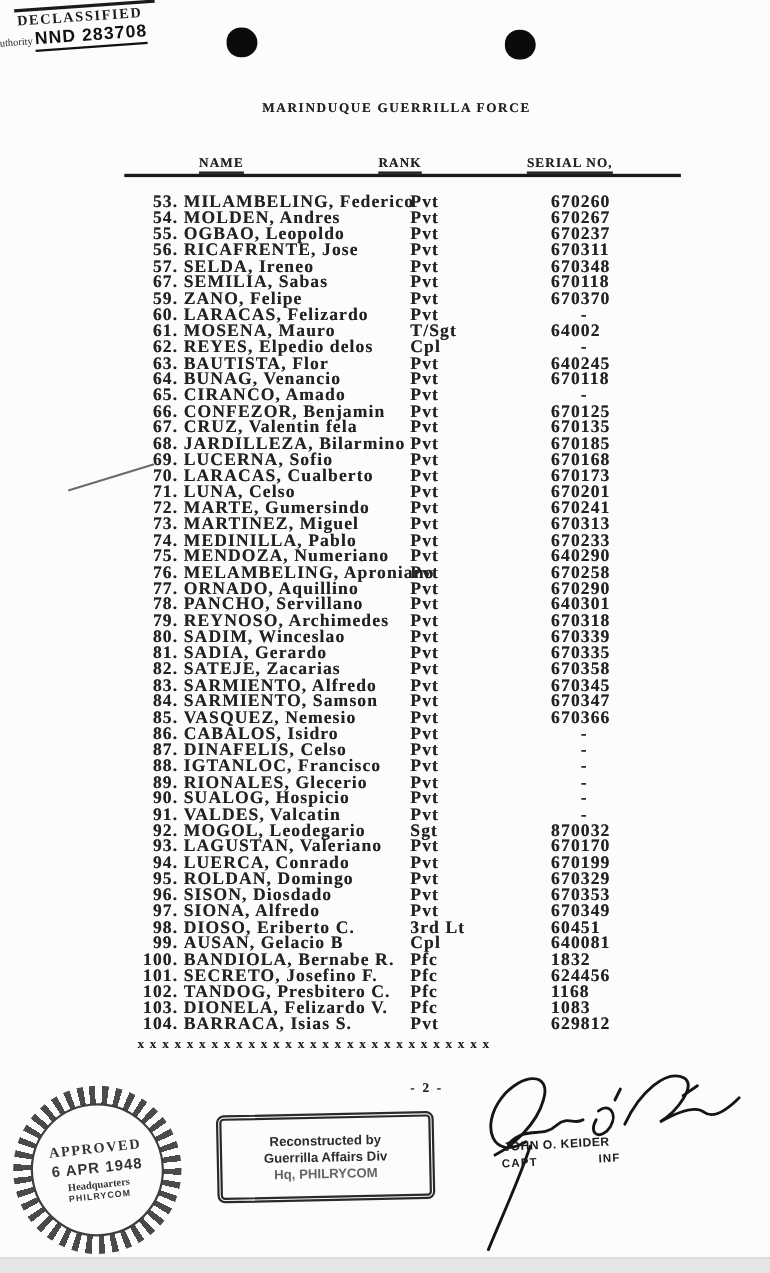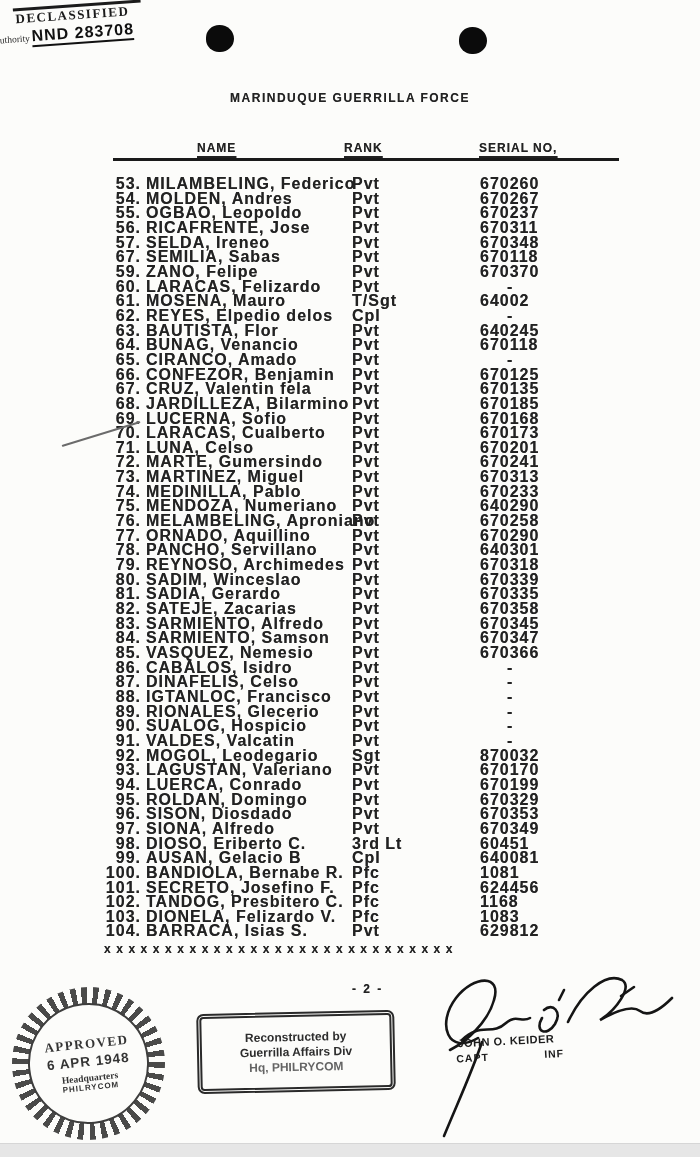--- a/index.html
+++ b/index.html
@@ -2,22 +2,22 @@
 <html><head>
 <meta charset="utf-8">
 <style>
   * { margin:0; padding:0; box-sizing:border-box; }
   body { background:#888; font-family:"Liberation Mono", monospace; }
   .page {
     position:relative; width:700px; height:1157px; margin:0 auto;
     background:#fcfcfa; overflow:hidden;
     color:#1e1e1e;
   }
-  .tw { font-family:Liberation Sans, sans-serif; font-weight:700; color:#222;
-        text-shadow:0 0 .4px rgba(20,20,20,.55); }
+  .tw { font-family:Liberation Serif, serif; font-weight:700; color:#222;
+        text-shadow:0 0 .4px rgba(20,20,20,.55);padding-left:21px; }
 
   
   .declass { position:absolute; left:-8px; top:4px; transform:rotate(-4deg); width:170px; }
   .declass .overline { height:2.5px; background:#1b1b1b; width:128px; margin-left:22px; }
   .declass .l1 { font-family:"Liberation Serif", serif; font-weight:700; font-size:13px;
                  letter-spacing:1.5px; margin-left:24px; color:#1b1b1b; }
   .declass .l2 { display:flex; align-items:baseline; margin-top:1px; }
   .declass .auth { font-family:"Liberation Serif", serif; font-size:9.5px; color:#2a2a2a; }
   .declass .nnd { font-family:"Liberation Sans", sans-serif; font-weight:700; font-size:16px;
                   letter-spacing:1px; color:#111; border-bottom:2.5px solid #111; margin-left:2px; }
@@ -27,21 +27,21 @@
   .punch.p1 { left:206px; top:25px; }
   .punch.p2 { left:459px; top:27px; }
 
   .title { position:absolute; top:91px; left:0; width:700px; text-align:center;
            font-size:12px; letter-spacing:1.5px; }
 
   
   .thead { position:absolute; left:96px; top:141px; width:530px; height:22px; font-size:12px; letter-spacing:1px; }
   .thead .rule { position:absolute; left:17px; top:17px; width:506px; height:2.5px; background:#1a1a1a; }
   .thead span { position:absolute; top:0; text-decoration:underline; text-decoration-thickness:2px; text-underline-offset:4px; }
-  .h-name { left:101px;text-align:center; } .h-rank { left:248px;text-align:center; } .h-serial { left:383px; }
+  .h-name { left:85px;text-align:center; } .h-rank { left:248px;text-align:center; } .h-serial { left:383px; }
 
   
   .rows { position:absolute; left:96px; top:175px; width:540px; }
   .row { position:relative; height:14.66px; font-size:16px; letter-spacing:1px; }
   .row span { position:absolute; top:0; white-space:nowrap; }
   .c-num { left:0; width:45px; text-align:right; }
   .c-name { left:50px; }
   .c-rank { left:256px; }
   .c-serial { left:384px; }
   .c-serial.dash { padding-left:27px; }
@@ -439,21 +439,21 @@
       <span class="c-num">99.</span>
       <span class="c-name">AUSAN, Gelacio B</span>
       <span class="c-rank">Cpl</span>
       <span class="c-serial">640081</span>
     </div>
 
     <div class="row">
       <span class="c-num">100.</span>
       <span class="c-name">BANDIOLA, Bernabe R.</span>
       <span class="c-rank">Pfc</span>
-      <span class="c-serial">1081</span>
+      <span class="c-serial">1832</span>
     </div>
 
     <div class="row">
       <span class="c-num">101.</span>
       <span class="c-name">SECRETO, Josefino F.</span>
       <span class="c-rank">Pfc</span>
       <span class="c-serial">624456</span>
     </div>
 
     <div class="row">

